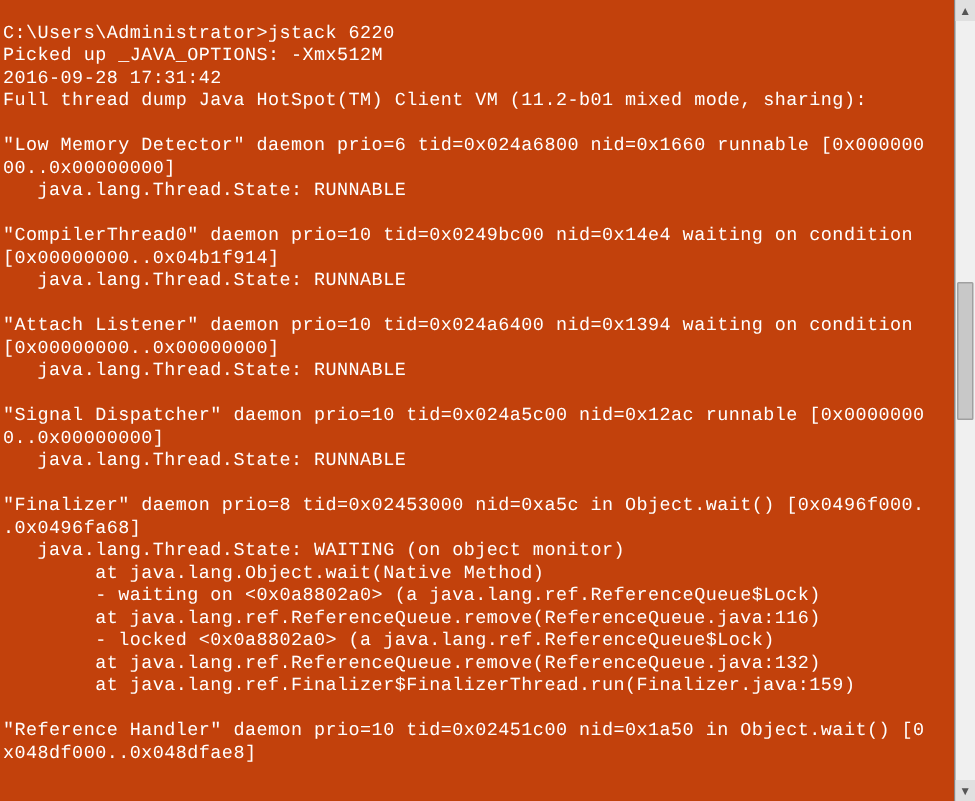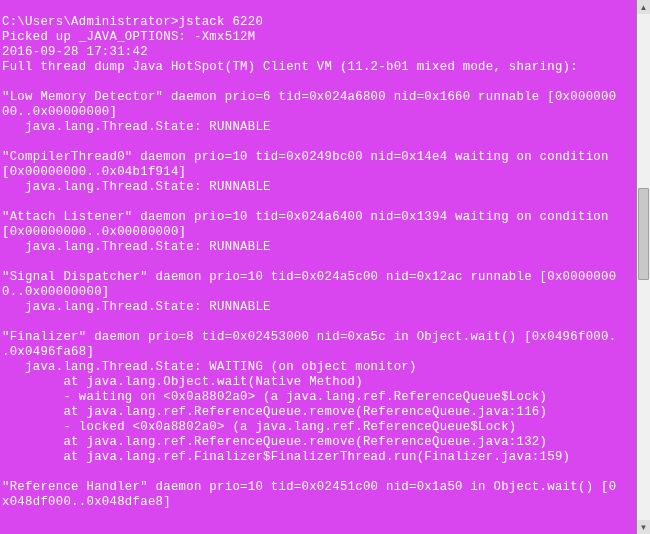--- a/index.html
+++ b/index.html
@@ -6,21 +6,21 @@
     margin: 0;
     padding: 0;
     width: 650px;
     height: 534px;
     overflow: hidden;
     background: #000;
   }
   .terminal {
     width: 636px;
     height: 534px;
-    background: #d946ef;
+    background: #c2410c;
     color: #fff;
     font-family: "Courier New", Consolas, monospace;
     font-size: 12.3px;
     line-height: 15px;
     padding: 0 0 0 2px;
     box-sizing: border-box;
     white-space: pre;
     overflow: hidden;
     float: left;
     letter-spacing: 0.3px;

